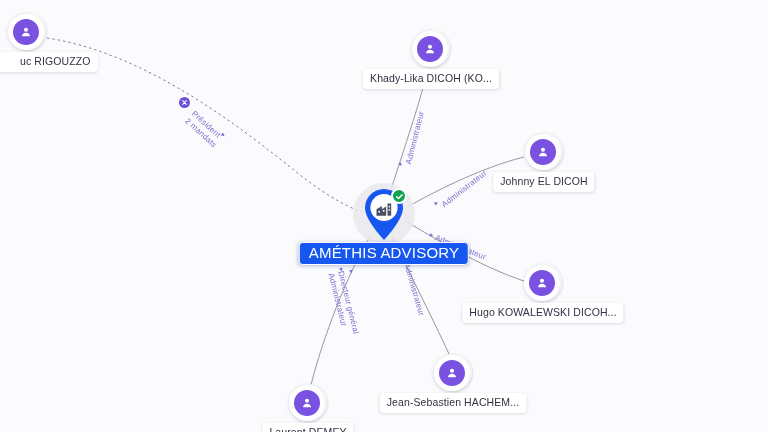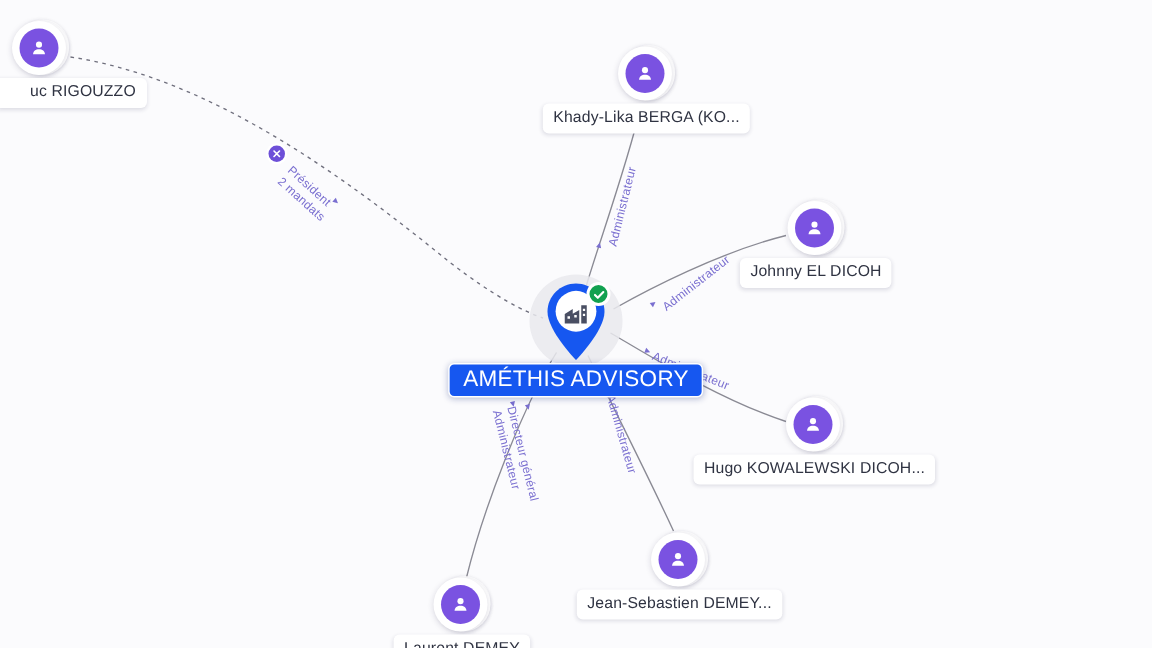--- a/index.html
+++ b/index.html
@@ -270,21 +270,21 @@
       <div class="avatar-ring-back"></div>
       <div class="avatar-ring-mid"></div>
       <div class="avatar-ring-front"></div>
       <div class="avatar-circle">
         <svg width="14" height="14" viewBox="0 0 24 24" aria-hidden="true">
           <circle cx="12" cy="8.2" r="3.5" fill="#ffffff"></circle>
           <path d="M5.2 19.2c0-3.7 3.1-5.8 6.8-5.8s6.8 2.1 6.8 5.8z" fill="#ffffff"></path>
         </svg>
       </div>
     </div>
-    <div class="person-label">Khady-Lika BERGA (KO...</div>
+    <div class="person-label">Khady-Lika DICOH (KO...</div>
   </div>
 
   <div class="person-node" style="left:544px; top:152px;">
     <div class="avatar-stack">
       <div class="avatar-ring-back"></div>
       <div class="avatar-ring-mid"></div>
       <div class="avatar-ring-front"></div>
       <div class="avatar-circle">
         <svg width="14" height="14" viewBox="0 0 24 24" aria-hidden="true">
           <circle cx="12" cy="8.2" r="3.5" fill="#ffffff"></circle>
@@ -315,21 +315,21 @@
       <div class="avatar-ring-back"></div>
       <div class="avatar-ring-mid"></div>
       <div class="avatar-ring-front"></div>
       <div class="avatar-circle">
         <svg width="14" height="14" viewBox="0 0 24 24" aria-hidden="true">
           <circle cx="12" cy="8.2" r="3.5" fill="#ffffff"></circle>
           <path d="M5.2 19.2c0-3.7 3.1-5.8 6.8-5.8s6.8 2.1 6.8 5.8z" fill="#ffffff"></path>
         </svg>
       </div>
     </div>
-    <div class="person-label">Jean-Sebastien DEMEY...</div>
+    <div class="person-label">Jean-Sebastien HACHEM...</div>
   </div>
 
   <div class="person-node" style="left:308px; top:403px;">
     <div class="avatar-stack">
       <div class="avatar-ring-back"></div>
       <div class="avatar-ring-mid"></div>
       <div class="avatar-ring-front"></div>
       <div class="avatar-circle">
         <svg width="14" height="14" viewBox="0 0 24 24" aria-hidden="true">
           <circle cx="12" cy="8.2" r="3.5" fill="#ffffff"></circle>

